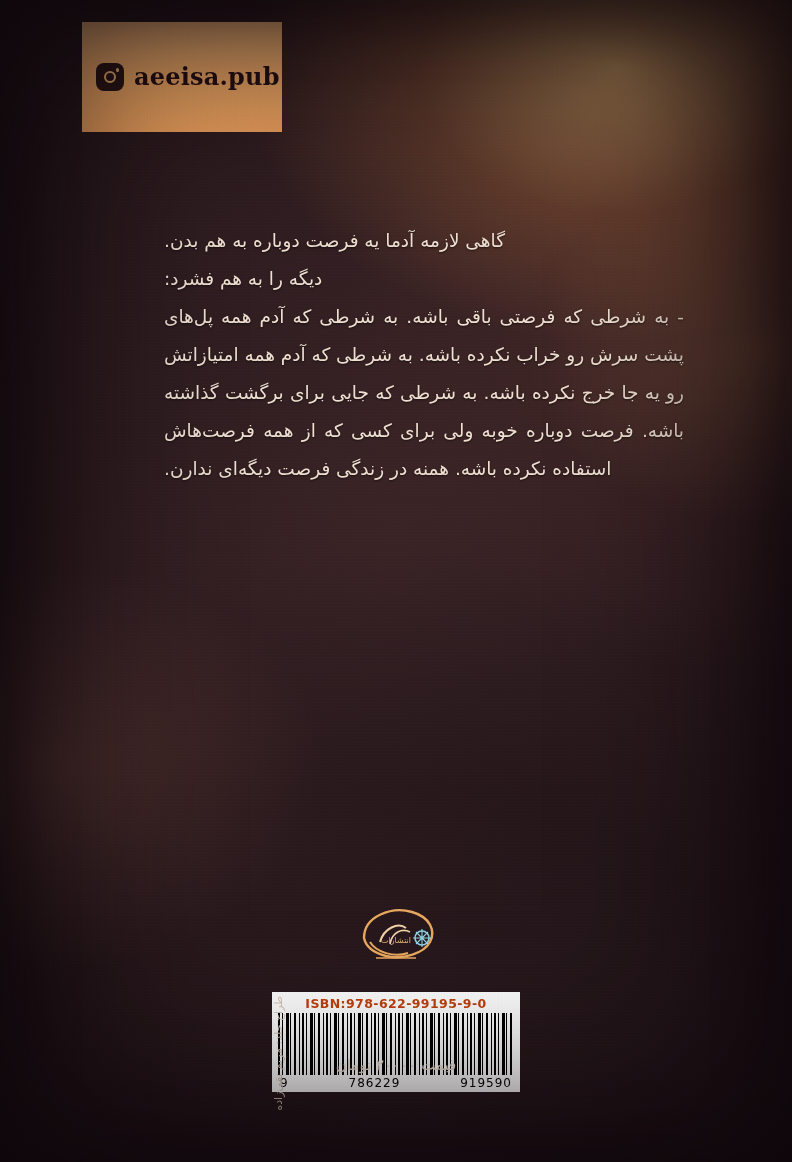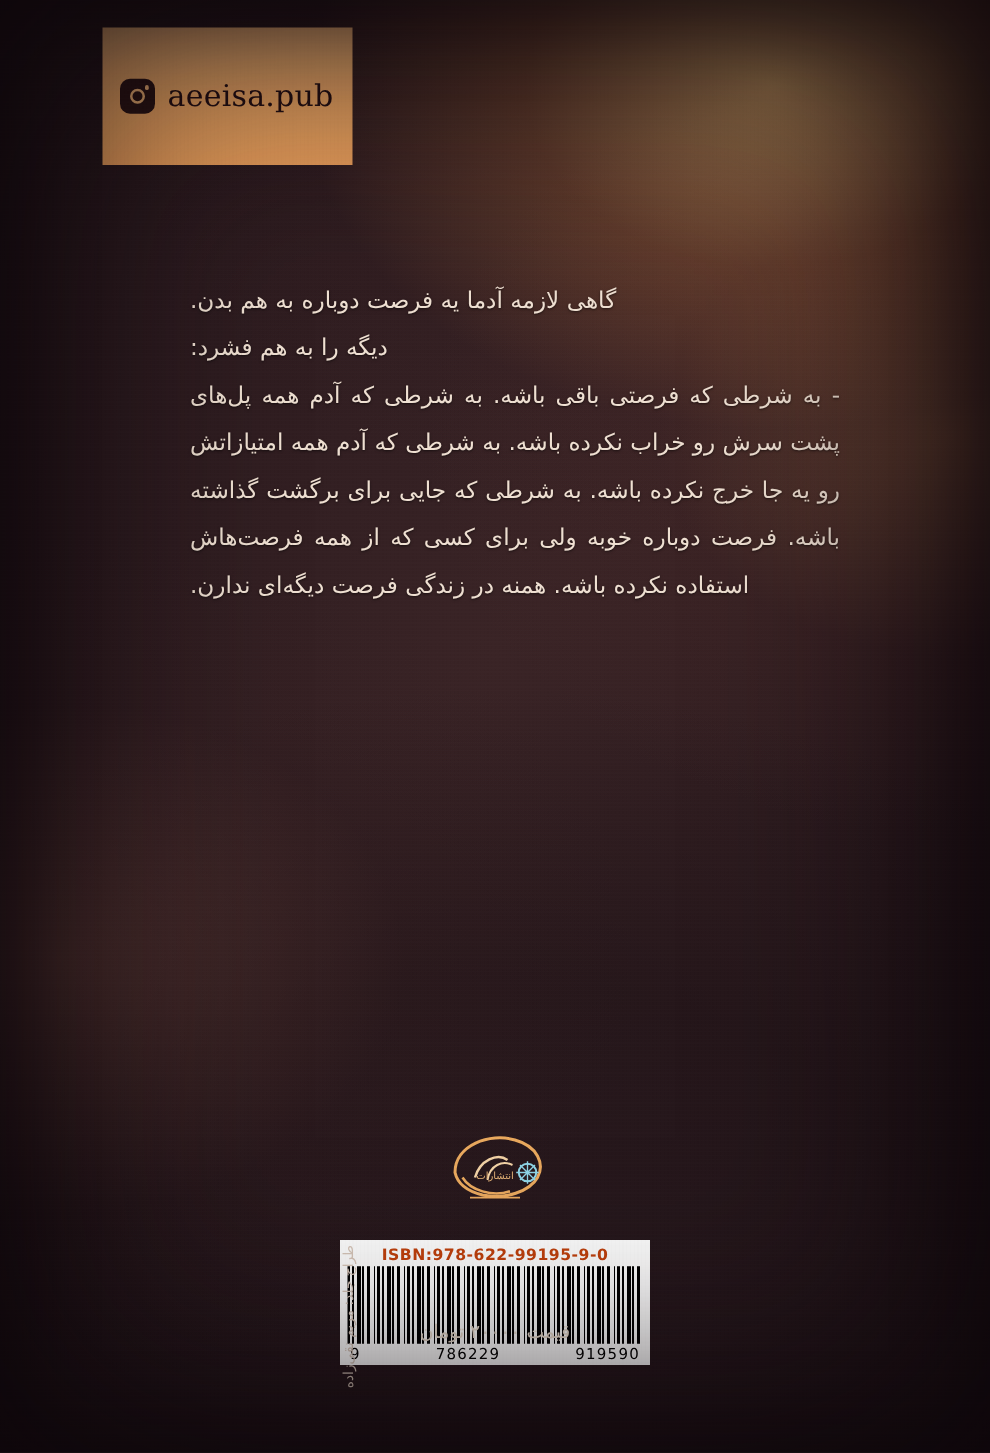--- a/index.html
+++ b/index.html
@@ -88,32 +88,32 @@
     right: 5px;
     top: 5px;
     width: 3.5px;
     height: 3.5px;
     border-radius: 50%;
     background: #f6b878;
   }
   .social-handle {
     font-family: "DejaVu Serif", serif;
     font-size: 24px;
-    font-weight: 400;
+    font-weight: 700;
     color: #241013;
     letter-spacing: 0.2px;
     line-height: 1;
     white-space: nowrap;
   }
 
   
   .blurb {
     position: absolute;
     top: 222px;
-    right: 120px;
+    right: 108px;
     width: 520px;
     text-align: justify;
     text-align-last: left;
     direction: rtl;
     font-family: "DejaVu Sans", sans-serif;
     font-size: 18.5px;
     line-height: 2.05;
     color: #efe0d2;
     text-shadow: 0 1px 2px rgba(0,0,0,0.55);
   }

